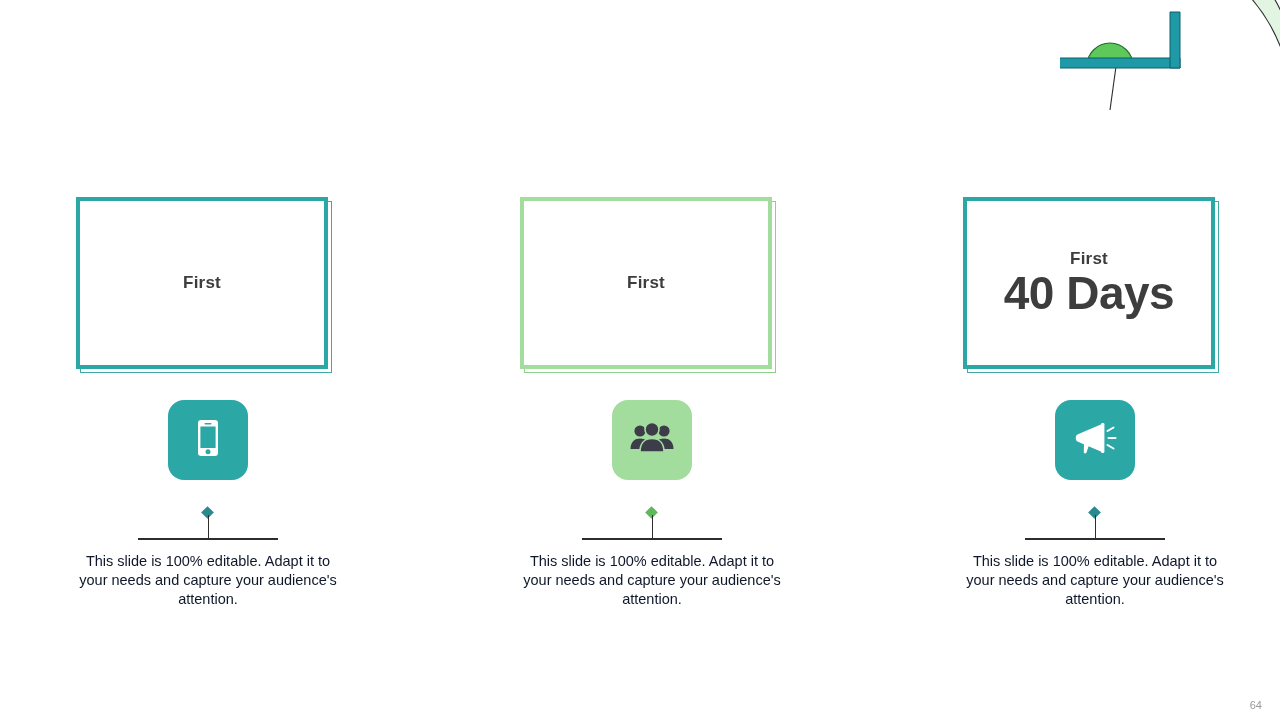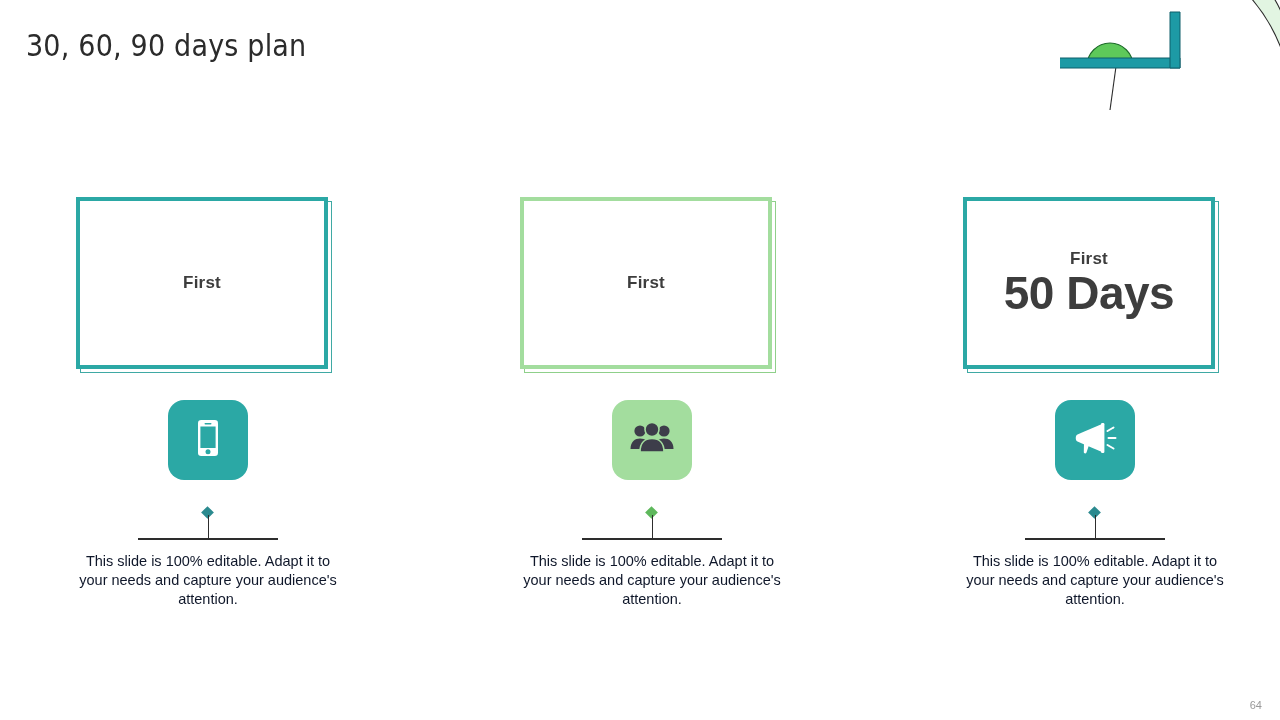--- a/index.html
+++ b/index.html
@@ -174,21 +174,20 @@
     font-size: 11px;
     color: #9a9a9a;
     padding-left: 29px;
   }
 </style>
 </head>
 <body>
 
 <div id="slide">
 
-  <div id="page-title">30, 60, 90 days plan</div>
 
   <div id="corner-decoration">
     <svg width="220" height="150" viewBox="0 0 220 150" xmlns="http://www.w3.org/2000/svg">
 
       <path d="M 110 -60 A 122 122 0 0 1 232 62 L 232 108 A 168 168 0 0 0 64 -60 Z" fill="#e2f5e2" stroke="none"></path>
 
       <path d="M 110 -60 A 122 122 0 0 1 232 62" fill="none" stroke="#2b2b2b" stroke-width="1.1"></path>
       <path d="M 64 -60 A 168 168 0 0 1 232 108" fill="none" stroke="#2b2b2b" stroke-width="1.1"></path>
 
       <line x1="58" y1="52" x2="50" y2="110" stroke="#2b2b2b" stroke-width="1.1"></line>
@@ -263,21 +262,21 @@
 
     <div class="body-copy">This slide is 100% editable. Adapt it to your needs and capture your audience's attention.</div>
   </div>
 
   <div class="column col-3">
 
     <div class="card-wrap">
       <div class="card-shadow"></div>
       <div class="card">
         <div class="card-eyebrow">First</div>
-        <div class="card-headline">50 Days</div>
+        <div class="card-headline">40 Days</div>
       </div>
     </div>
 
     <div class="icon-tile">
       <span>
         <svg width="46" height="40" viewBox="0 0 46 40" xmlns="http://www.w3.org/2000/svg">
 
           <path d="M 30 6 L 30 34 L 10 25.5 L 10 14.5 Z" fill="#ffffff"></path>
           <rect x="29" y="5" width="3.4" height="30" rx="1.2" fill="#ffffff"></rect>
 

